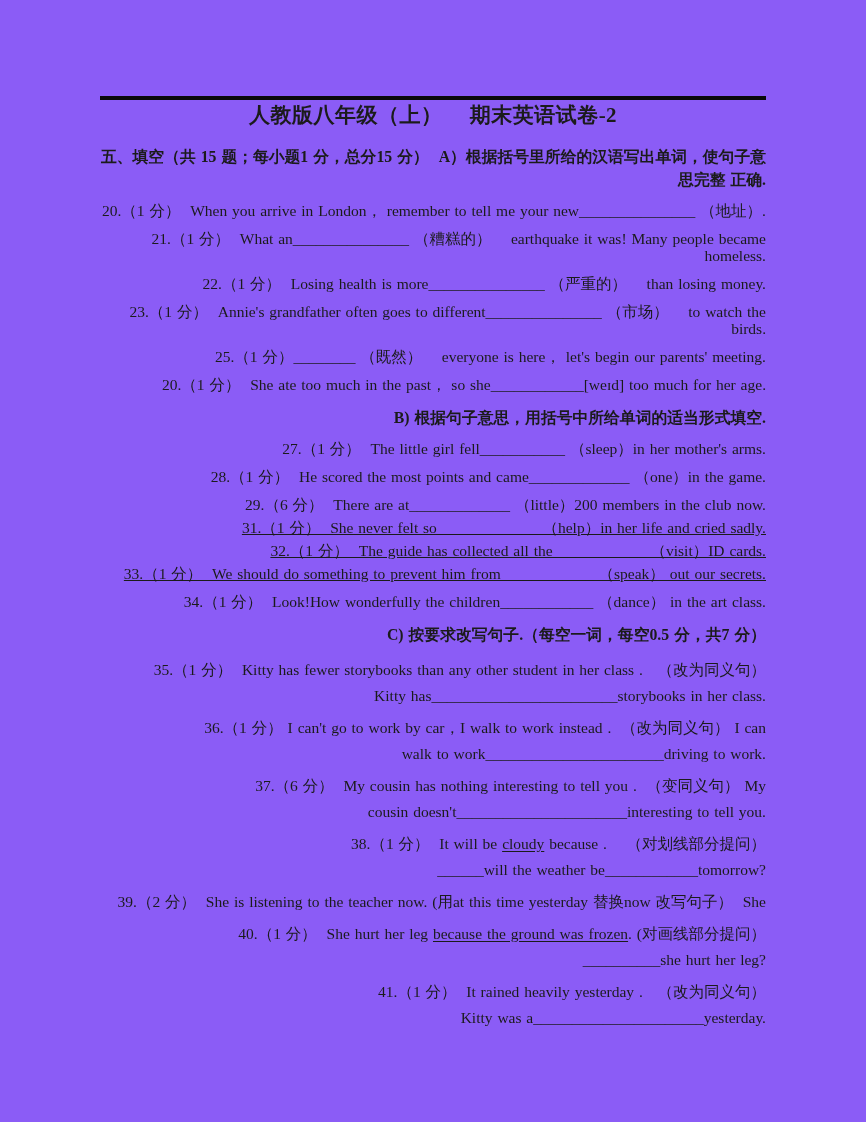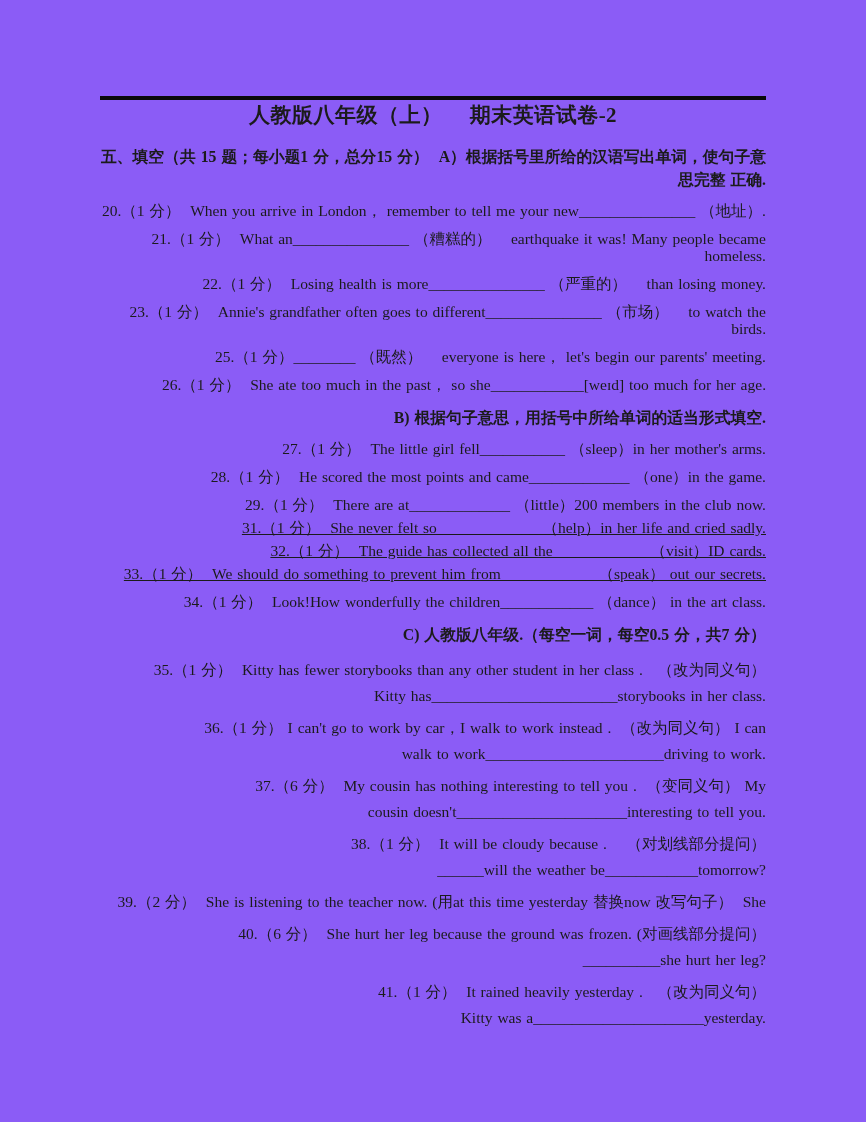--- a/index.html
+++ b/index.html
@@ -44,55 +44,55 @@
     margin-top:13px;
     font-weight:bold;
     line-height:23px;
     font-size:15.8px;
   }
   .k-section:first-child{margin-top:18px;}
   .k-q{margin-top:11px;}
   .k-qt{margin-top:6px;text-decoration:underline;}
   .k-ql{margin-top:15px;}
   .k-cont{margin-top:9px;}
-  .u{text-underline-offset:2px;}
+  .u{text-decoration:underline;text-underline-offset:2px;}
 </style>
 </head>
 <body>
 
 <div class="page">
   <div class="content">
     <div class="top-rule"></div>
     <h1 class="title">人教版八年级（上）　 期末英语试卷-2</h1>
     <div id="lines">
         <div class="line k-section"><span>五、填空（共 15 题；每小题1 分，总分15 分）  A）根据括号里所给的汉语写出单词，使句子意思完整 正确.</span></div>
         <div class="line k-q"><span>20.（1 分）  When you arrive in London， remember to tell me your new_______________ （地址）.</span></div>
         <div class="line k-q"><span>21.（1 分）  What an_______________ （糟糕的）    earthquake it was! Many people became homeless.</span></div>
         <div class="line k-q"><span>22.（1 分）  Losing health is more_______________ （严重的）    than losing money.</span></div>
         <div class="line k-q"><span>23.（1 分）  Annie's grandfather often goes to different_______________ （市场）    to watch the birds.</span></div>
         <div class="line k-q"><span>25.（1 分）________ （既然）    everyone is here， let's begin our parents' meeting.</span></div>
-        <div class="line k-q"><span>26.（1 分）  She ate too much in the past， so she____________[weɪd] too much for her age.</span></div>
+        <div class="line k-q"><span>20.（1 分）  She ate too much in the past， so she____________[weɪd] too much for her age.</span></div>
         <div class="line k-section"><span>B) 根据句子意思，用括号中所给单词的适当形式填空.</span></div>
         <div class="line k-q"><span>27.（1 分）  The little girl fell___________ （sleep）in her mother's arms.</span></div>
         <div class="line k-q"><span>28.（1 分）  He scored the most points and came_____________ （one）in the game.</span></div>
-        <div class="line k-q"><span>29.（1 分）  There are at_____________ （little）200 members in the club now.</span></div>
+        <div class="line k-q"><span>29.（6 分）  There are at_____________ （little）200 members in the club now.</span></div>
         <div class="line k-qt"><span>31.（1 分）  She never felt so_____________ （help）in her life and cried sadly.</span></div>
         <div class="line k-qt"><span>32.（1 分）  The guide has collected all the____________ （visit）ID cards.</span></div>
         <div class="line k-qt"><span>33.（1 分）  We should do something to prevent him from____________ （speak） out our secrets.</span></div>
         <div class="line k-q"><span>34.（1 分）  Look!How wonderfully the children____________ （dance） in the art class.</span></div>
-        <div class="line k-section"><span>C) 人教版八年级.（每空一词，每空0.5 分，共7 分）</span></div>
+        <div class="line k-section"><span>C) 按要求改写句子.（每空一词，每空0.5 分，共7 分）</span></div>
         <div class="line k-ql"><span>35.（1 分）  Kitty has fewer storybooks than any other student in her class .   （改为同义句）</span></div>
         <div class="line k-cont"><span>Kitty has________________________storybooks in her class.</span></div>
         <div class="line k-ql"><span>36.（1 分） I can't go to work by car，I walk to work instead .  （改为同义句） I can</span></div>
         <div class="line k-cont"><span>walk to work_______________________driving to work.</span></div>
         <div class="line k-ql"><span>37.（6 分）  My cousin has nothing interesting to tell you .  （变同义句） My</span></div>
         <div class="line k-cont"><span>cousin doesn't______________________interesting to tell you.</span></div>
         <div class="line k-ql"><span>38.（1 分）  It will be </span><span class="u">cloudy</span><span> because .    （对划线部分提问）</span></div>
         <div class="line k-cont"><span>______will the weather be____________tomorrow?</span></div>
         <div class="line k-ql"><span>39.（2 分）  She is listening to the teacher now. (用at this time yesterday 替换now 改写句子）  She</span></div>
-        <div class="line k-ql"><span>40.（6 分）  She hurt her leg </span><span class="u">because the ground was frozen</span><span>. (对画线部分提问）</span></div>
+        <div class="line k-ql"><span>40.（1 分）  She hurt her leg </span><span class="u">because the ground was frozen</span><span>. (对画线部分提问）</span></div>
         <div class="line k-cont"><span>__________she hurt her leg?</span></div>
         <div class="line k-ql"><span>41.（1 分）  It rained heavily yesterday .   （改为同义句）</span></div>
         <div class="line k-cont"><span>Kitty was a______________________yesterday.</span></div>
         <div class="line k-section"></div>
       </div>
   </div>
 </div>
 
 </body></html>

